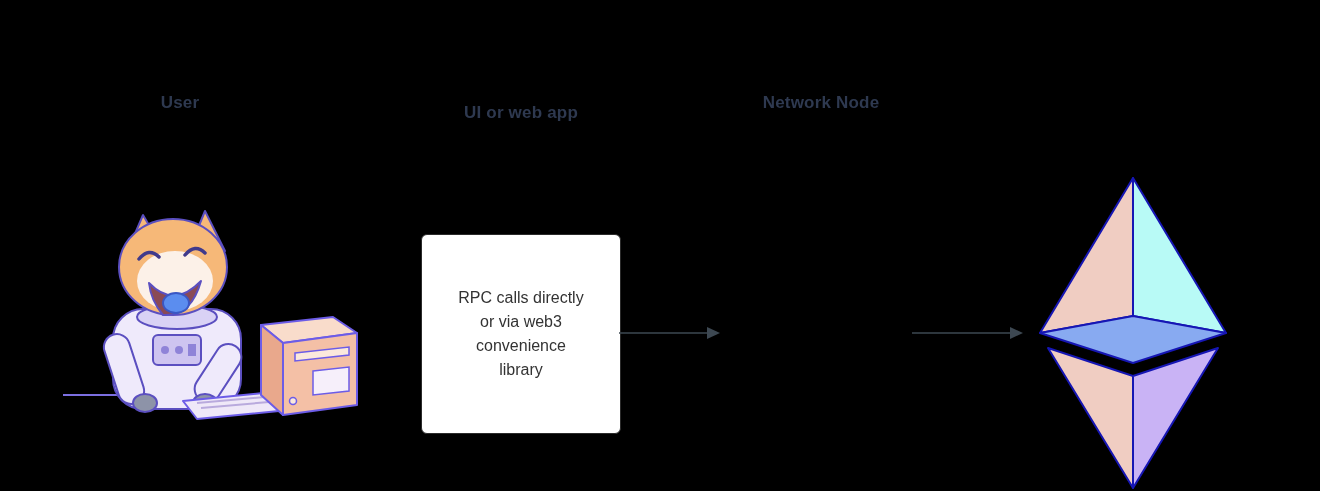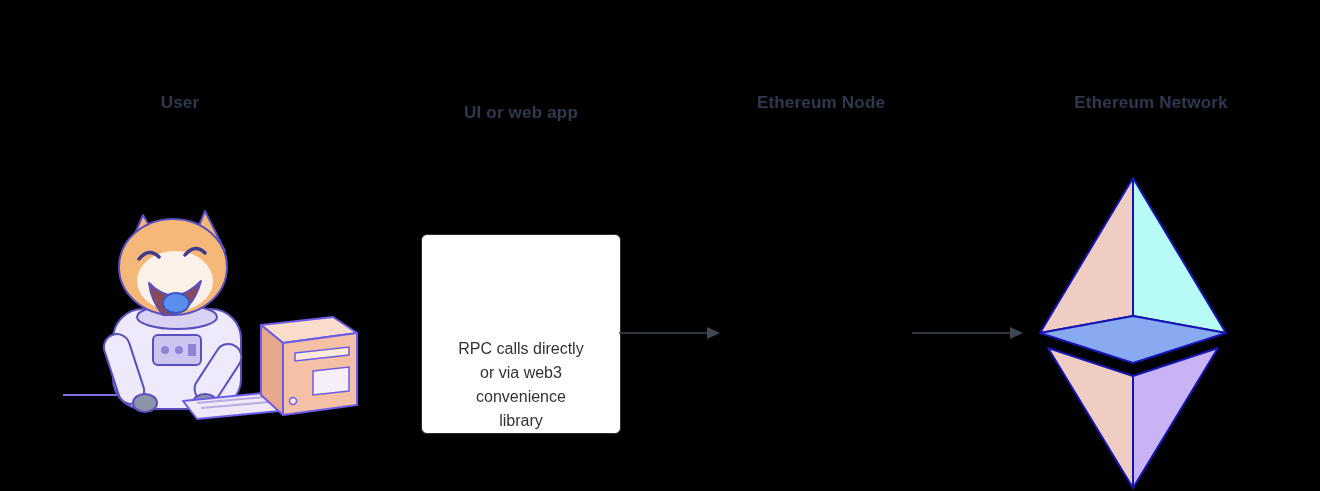--- a/index.html
+++ b/index.html
@@ -7,40 +7,39 @@
     position:relative;width:1320px;height:491px;background:#000000;
     overflow:hidden;font-family:"Liberation Sans",sans-serif;margin-top:33px;
   }
   .col-label{
     position:absolute;transform:translateX(-50%);
     color:#2e3950;font-weight:bold;font-size:17px;letter-spacing:.2px;
     white-space:nowrap;
   }
   .flow-box{
     position:absolute;background:#ffffff;border:1px solid #2b2b2b;border-radius:6px;
-    display:flex;align-items:flex-end;justify-content:center;text-align:center;
+    display:flex;align-items:center;justify-content:center;text-align:center;
     color:#333333;font-size:16px;line-height:1.5;
   }
   .flow-box .box-text{white-space:pre-line;padding:0 14px;}
   .arrow-svg{position:absolute;overflow:visible;}
   .arrow-line{stroke:#3d4852;stroke-width:1.6;}
   .arrow-head{fill:#3d4852;}
   .eth-face{stroke:#1616B4;stroke-width:2;stroke-linejoin:round;}
   .art-stroke{stroke:#5b4fc0;stroke-width:2;stroke-linejoin:round;stroke-linecap:round;}
   .art-stroke-p{stroke:#6c5ce7;stroke-width:2;stroke-linejoin:round;}
 </style>
 </head>
 <body>
 
 <div class="canvas">
 
   <div class="col-label" style="left:180px;top:60px;">User</div>
   <div class="col-label" style="left:521px;top:70px;">UI or web app</div>
-  <div class="col-label" style="left:821px;top:60px;">Ethereum Node</div>
-  <div class="col-label" style="left:1151px;top:60px;">Ethereum Network</div>
+  <div class="col-label" style="left:821px;top:60px;">Network Node</div>
 
   <svg class="arrow-svg" style="left:55px;top:172px;" width="310" height="228" viewBox="0 0 310 228">
 
     <line x1="8" y1="190" x2="112" y2="190" stroke="#7C6FE0" stroke-width="2"></line>
 
     <g>
       <rect x="58" y="104" width="128" height="100" rx="30" class="art-stroke" fill="#EFEAFB"></rect>
       <rect x="56" y="128" width="26" height="72" rx="13" transform="rotate(-18 69 164)" class="art-stroke" fill="#EFEAFB"></rect>
       <rect x="150" y="136" width="26" height="64" rx="13" transform="rotate(33 163 168)" class="art-stroke" fill="#EFEAFB"></rect>
       <ellipse cx="122" cy="112" rx="40" ry="12" fill="#D9D2F5" class="art-stroke"></ellipse>

